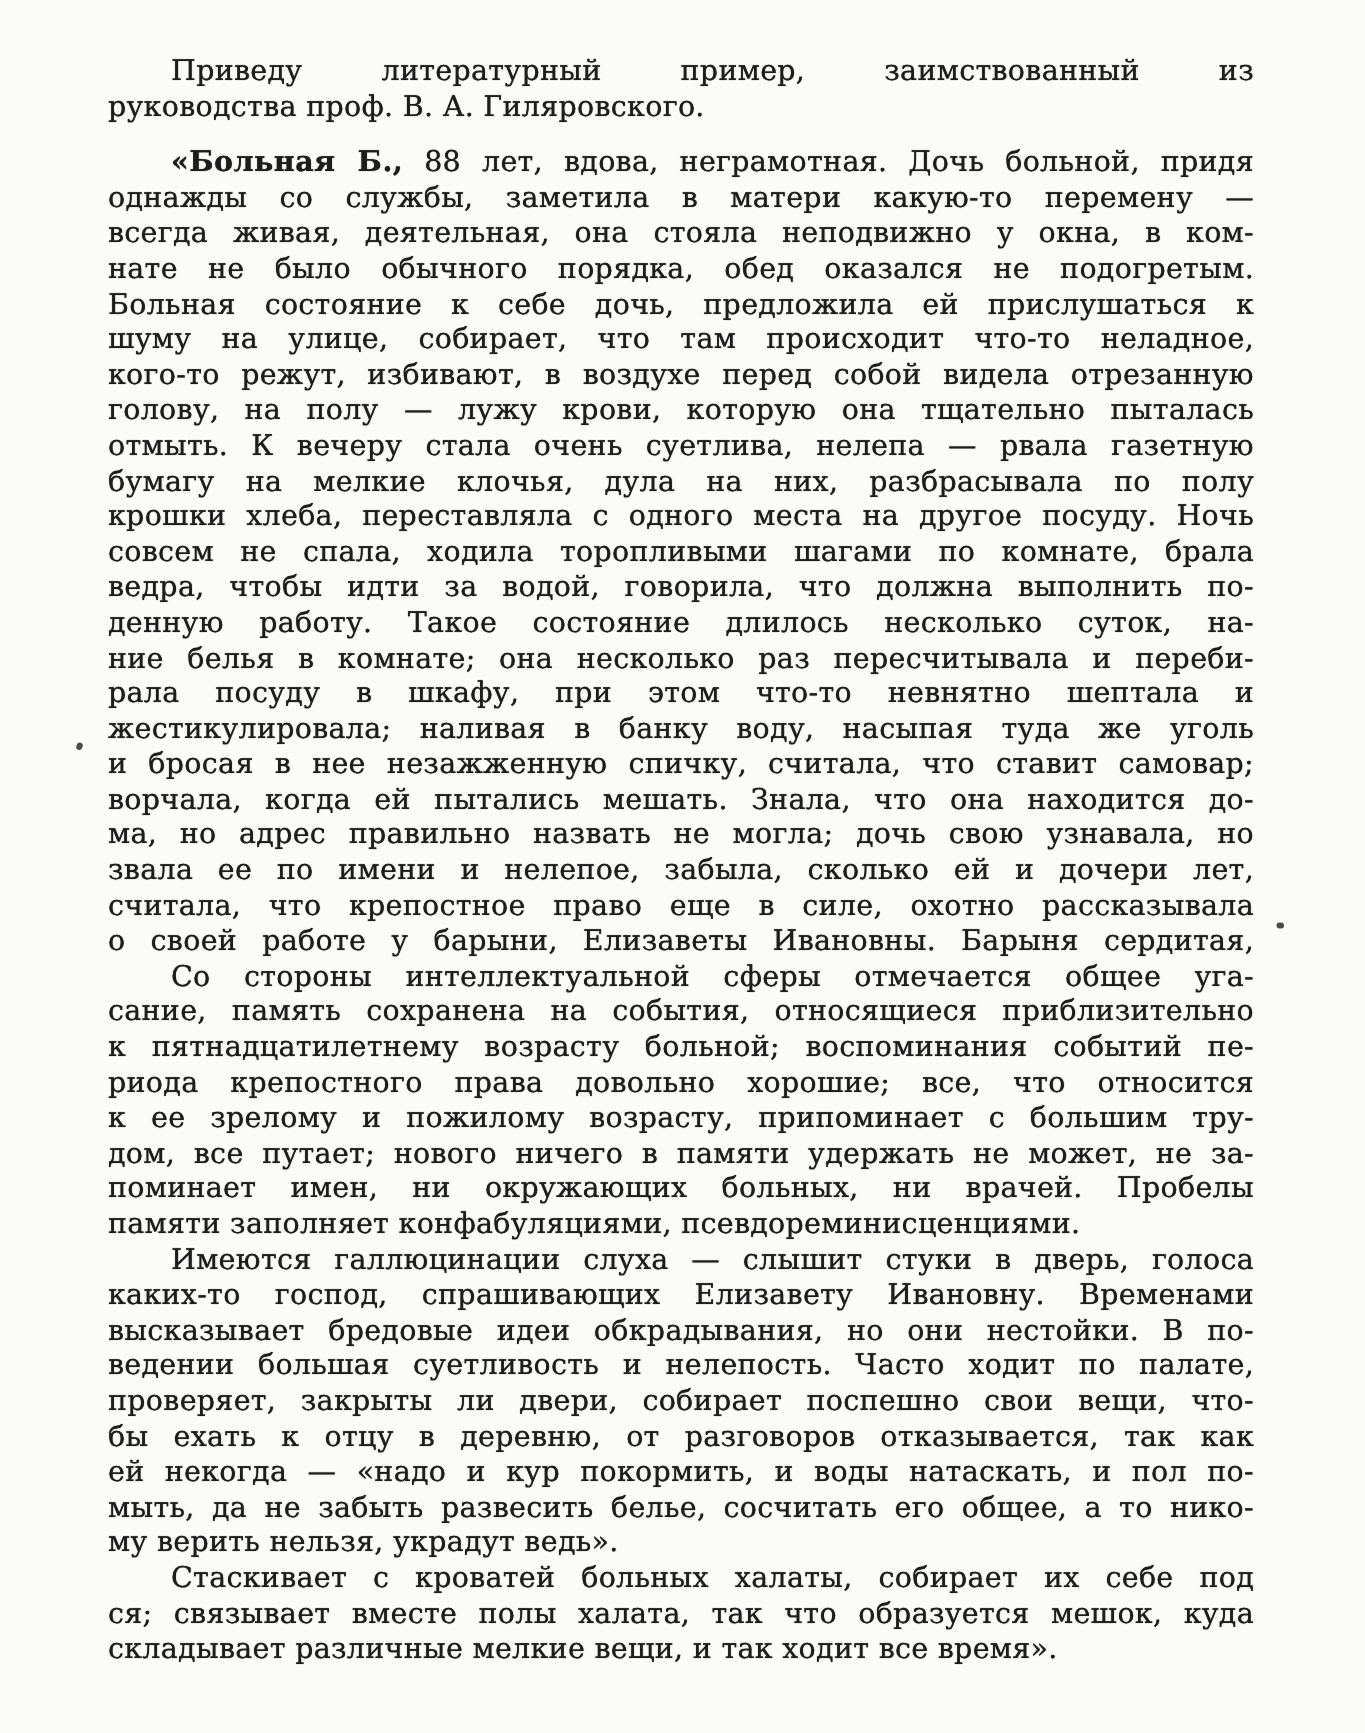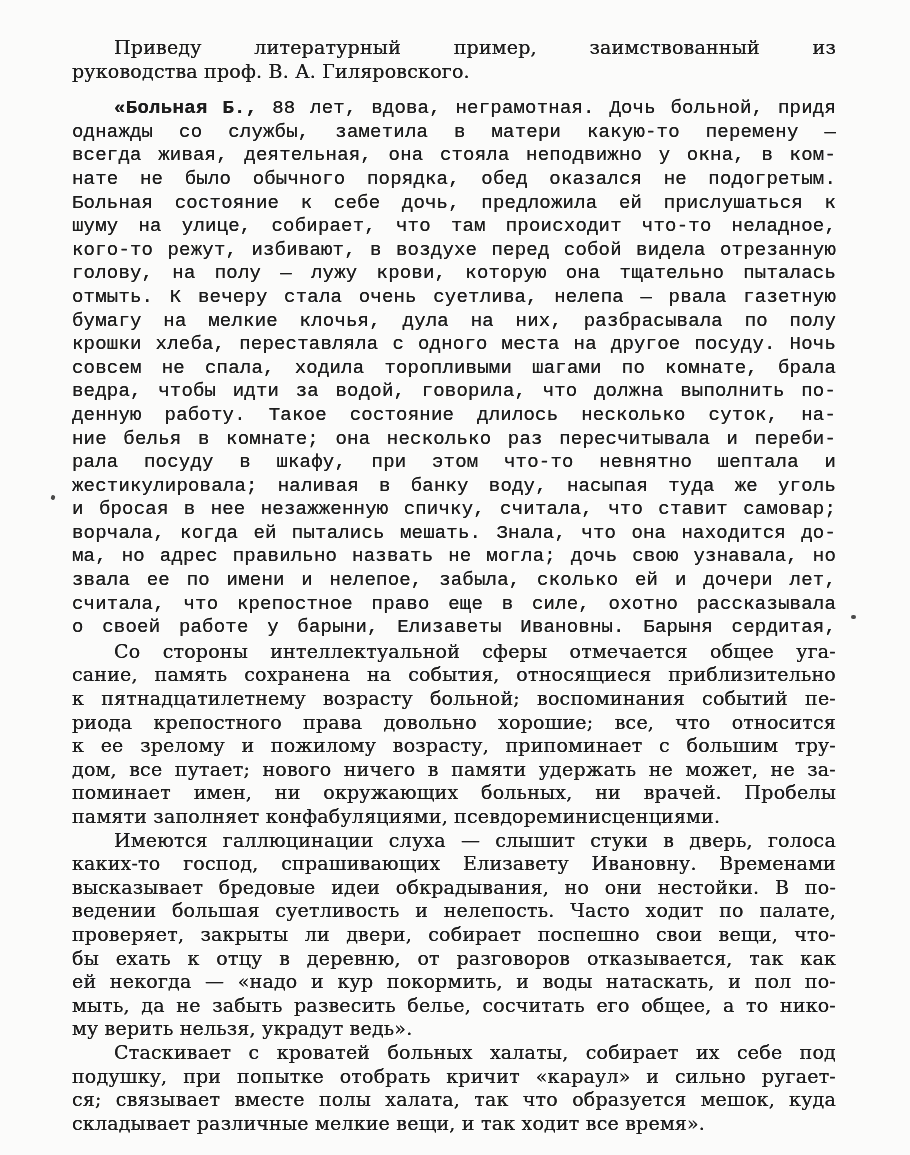--- a/index.html
+++ b/index.html
@@ -24,21 +24,20 @@
     top: 6px;
     width: 764px;
     margin-top: 30px;
   }
   .para {
     margin: 0;
     padding: 0;
   }
   .para.gap-before {
     margin-top: 14px;
-    font-family: Liberation Mono, monospace;
   }
   .line {
     font-size: 19px;
     line-height: 23.6px;
     letter-spacing: 0.2px;
     text-align: justify;
     text-align-last: justify;
     white-space: normal;
     
     text-shadow: 0 0 0.6px currentColor;
@@ -124,20 +123,19 @@
         <div class="line">высказывает бредовые идеи обкрадывания, но они нестойки. В по-</div>
         <div class="line">ведении большая суетливость и нелепость. Часто ходит по палате,</div>
         <div class="line">проверяет, закрыты ли двери, собирает поспешно свои вещи, что-</div>
         <div class="line">бы ехать к отцу в деревню, от разговоров отказывается, так как</div>
         <div class="line">ей некогда — «надо и кур покормить, и воды натаскать, и пол по-</div>
         <div class="line">мыть, да не забыть развесить белье, сосчитать его общее, а то нико-</div>
         <div class="line last-line">му верить нельзя, украдут ведь».</div>
       </div>
       <div class="para">
         <div class="line first-line">Стаскивает с кроватей больных халаты, собирает их себе под</div>
-        <div class="line">подушку, при попытке отобрать кричит «караул» и сильно ругает-</div>
         <div class="line">ся; связывает вместе полы халата, так что образуется мешок, куда</div>
         <div class="line last-line">складывает различные мелкие вещи, и так ходит все время».</div>
       </div>
     </div>
   <div class="ink-speck speck-1"></div>
   <div class="ink-speck speck-2"></div>
 </div>
 
 </body></html>

